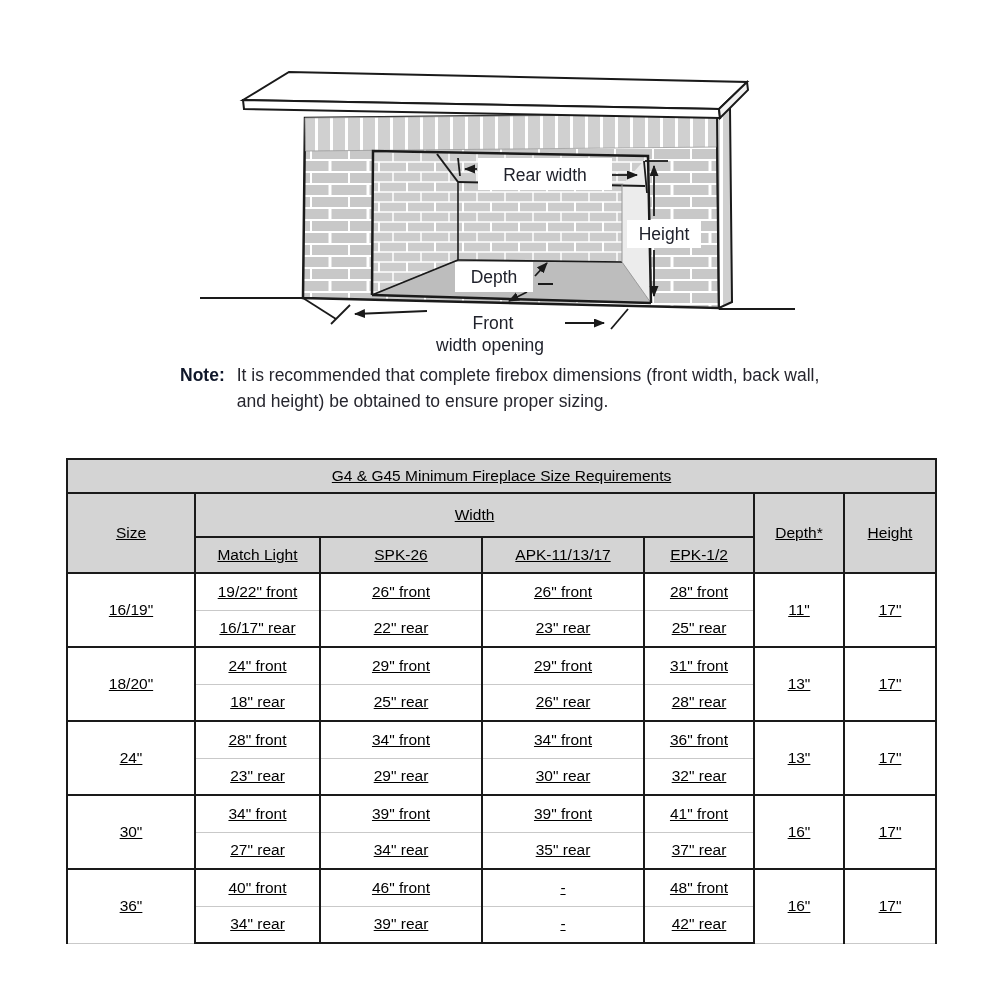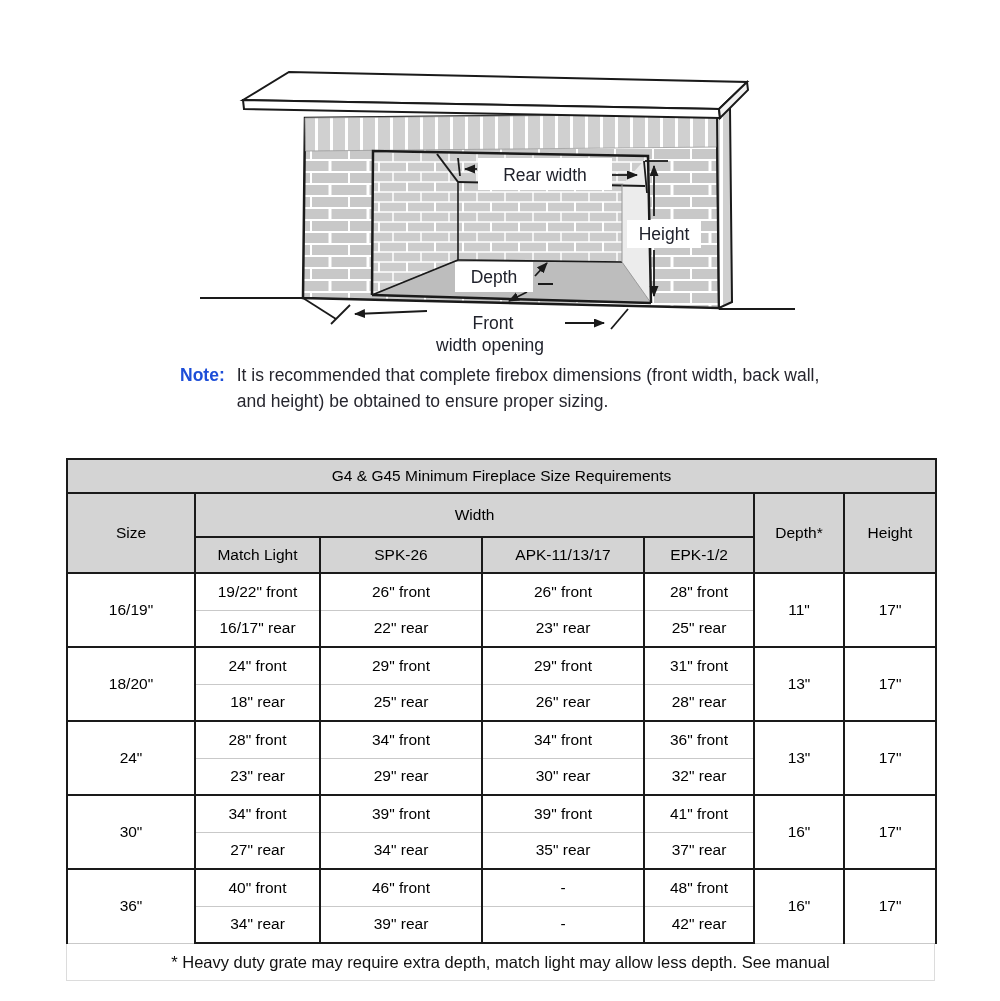--- a/index.html
+++ b/index.html
@@ -9,24 +9,24 @@
     position: relative;
     font-family: "Liberation Sans", sans-serif;
     color: #000;
   }
   
   .diagram-wrap { position: absolute; left: 197px; top: 52px; width: 600px; height: 315px; }
   .diagram-wrap svg { display: block; }
   .diag-label { font-family: "Liberation Sans", sans-serif; font-size: 17.5px; fill: #20222c; }
   
   .note { position: absolute; left: 180px; top: 362px; width: 665px; display: flex; font-size: 17.5px; color: #26262e; line-height: 26px; }
-  .note-label { font-weight: bold; flex: 0 0 auto; margin-right: 12px; color: #1d4ed8; }
+  .note-label { font-weight: bold; flex: 0 0 auto; margin-right: 12px; color: #0f172a; }
   .note-text { flex: 1 1 auto; }
   
-  .table-wrap { position: absolute; left: 66px; top: 458px; width: 869px; }
+  .table-wrap { position: absolute; left: 66px; top: 458px; width: 869px; text-decoration: underline; }
   table.spec { border-collapse: collapse; width: 869px; table-layout: fixed; font-size: 15.5px; }
   table.spec th, table.spec td {
     border: 2px solid #1a1a1a;
     font-weight: normal;
     text-align: center;
     vertical-align: middle;
     background: #fff;
     padding: 0;
   }
   table.spec th { background: #d4d4d4; }
@@ -246,14 +246,13 @@
     <td rowspan="2" class="span-cell">17"</td>
   </tr>
   <tr class="rear-row">
     <td>34" rear</td>
     <td>39" rear</td>
     <td>-</td>
     <td>42" rear</td>
   </tr>
   </tbody>
 </table>
-<div class="footnote">* Heavy duty grate may require extra depth, match light may allow less depth. See manual</div>
 </div>
 
 </body></html>

